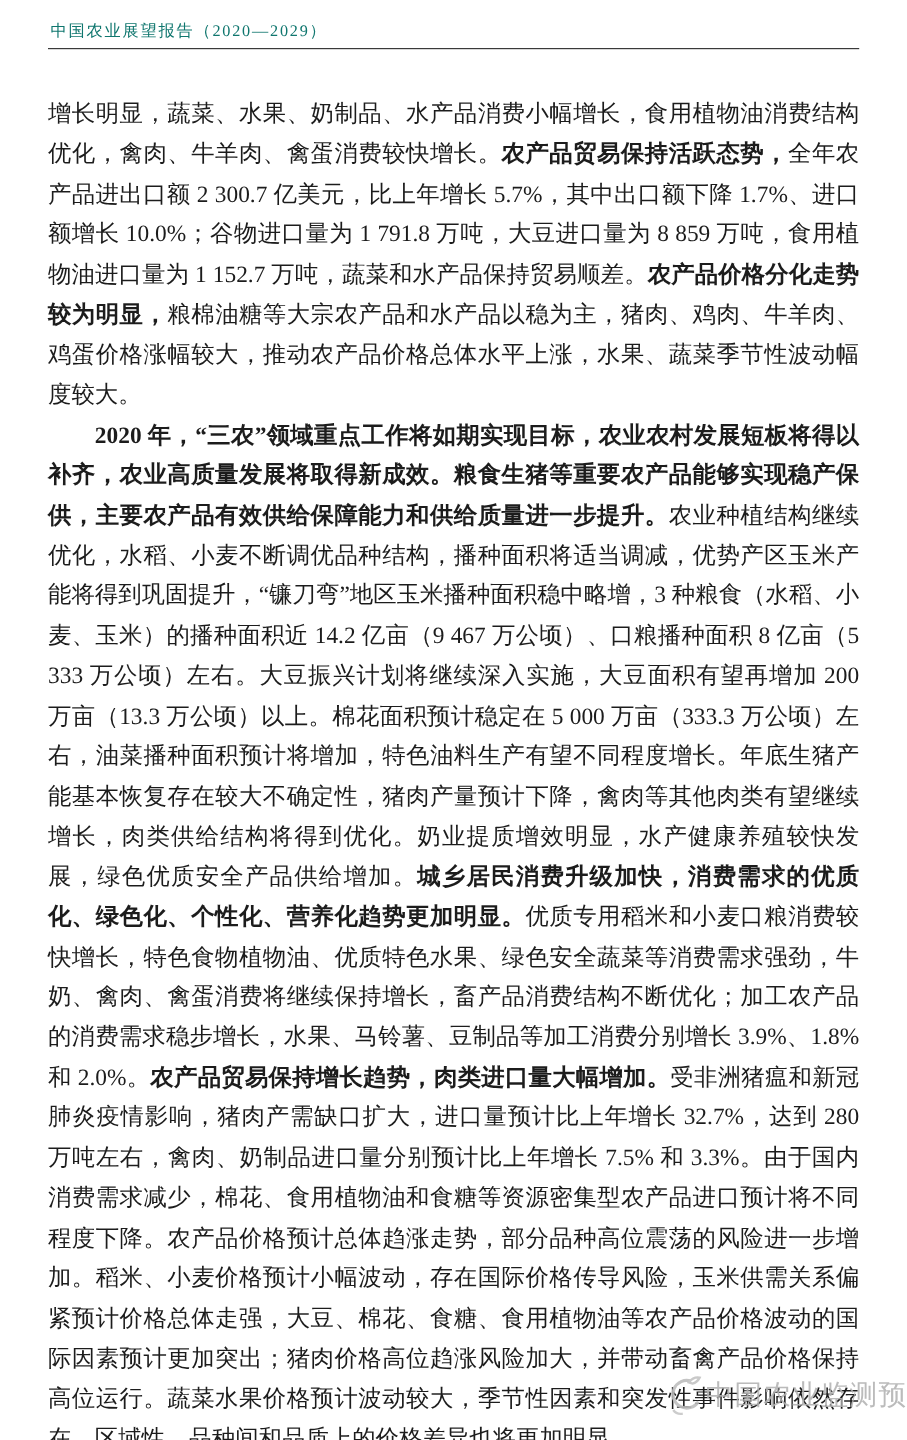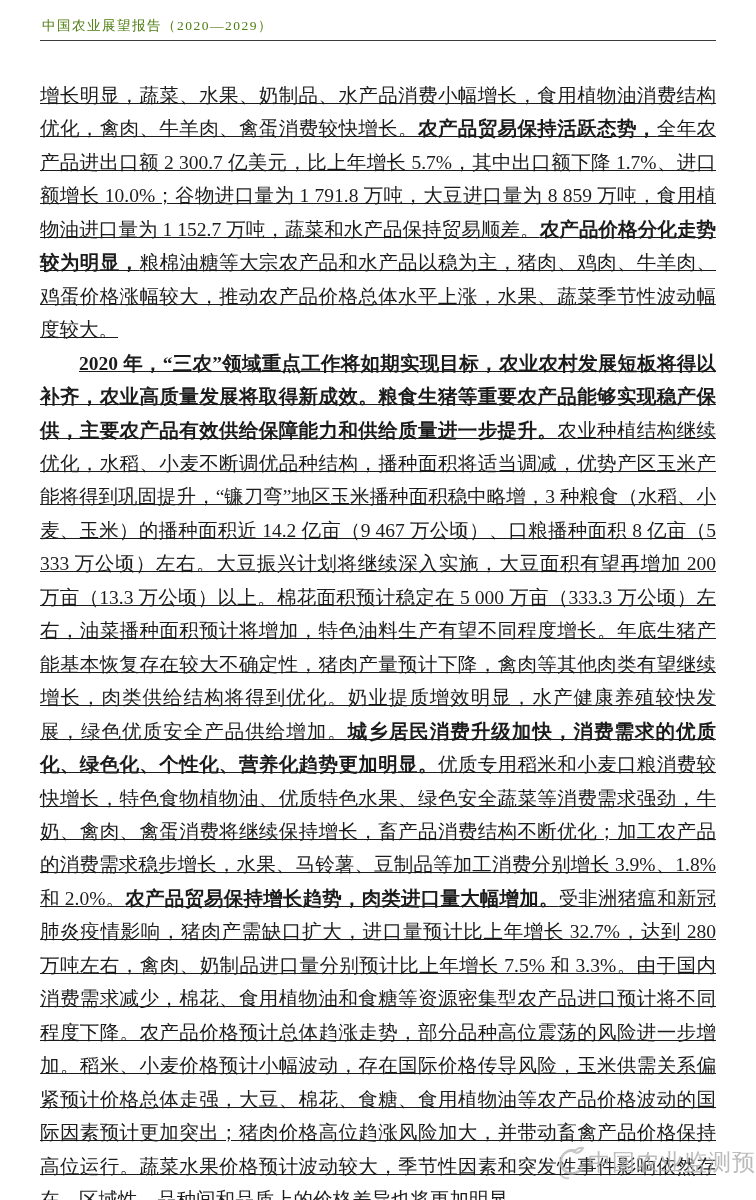--- a/index.html
+++ b/index.html
@@ -10,38 +10,38 @@
     position: relative;
     font-family: "Liberation Serif", "DejaVu Serif", serif;
   }
   .page {
     position: absolute; inset: 0;
     padding: 17px 40px 0 40px;
     box-sizing: border-box;
   }
   .running-head-title {
     font-size: 13.5px;
-    color: #4d7c0f;
+    color: #0f766e;
     letter-spacing: 1.5px;
     padding-left: 2px;
   }
   .rule {
     height: 0;
     border-bottom: 1.7px solid #3a3a3a;
     margin-top: 5px;
   }
   .body-text {
     margin-top: 38px;
     font-size: 19.5px;
     line-height: 33.45px;
     color: #1c1c1c;
     text-align: justify;
     text-justify: inter-ideograph;
   }
-  .para { margin: 0; padding: 0; text-decoration: underline; }
+  .para { margin: 0; padding: 0; }
   .para.indent { text-indent: 2em; }
   .para b { font-weight: bold; }
   .watermark {
     position: absolute;
     left: 549px; top: 1142px;
     display: flex;
     align-items: center;
     gap: 1px;
     color: #b2b2b2;
     opacity: 0.88;

